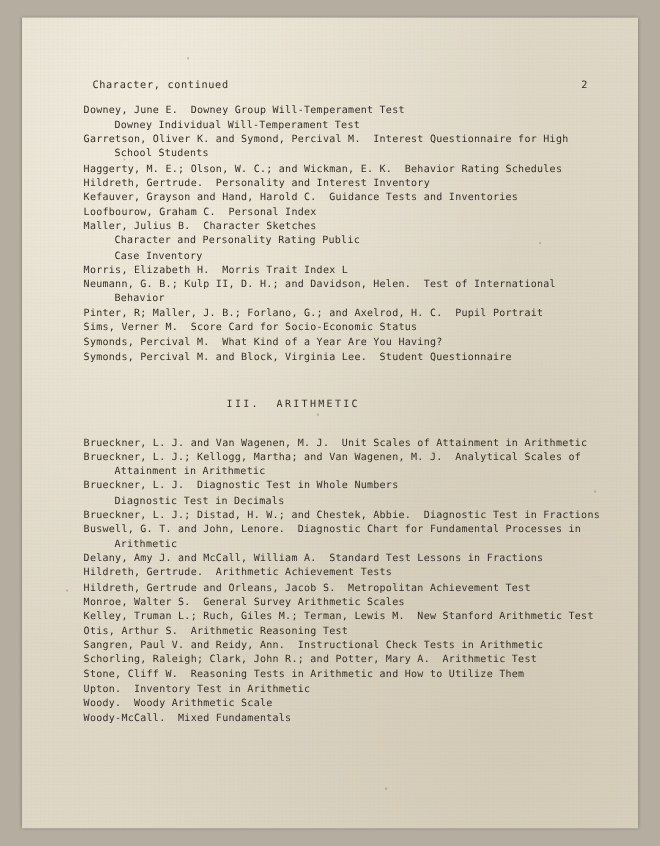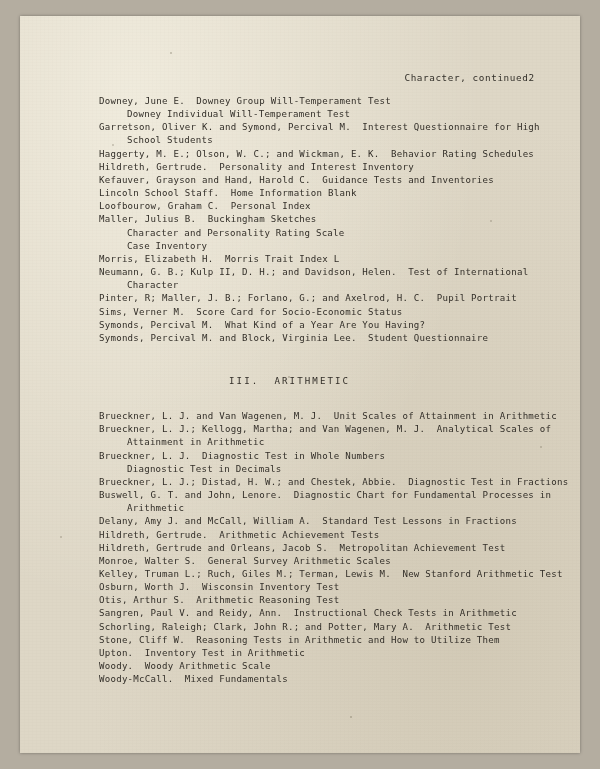--- a/index.html
+++ b/index.html
@@ -48,35 +48,36 @@
     position: absolute;
     left: 0; top: 0; right: 0; bottom: 0;
     color: #2c2822;
   }
   .header-row {
     position: absolute;
     left: 64px;
     top: 56px;
     right: 46px;
     display: flex;
-    justify-content: flex-end;
+    justify-content: space-between;
     align-items: baseline;
+    gap: 15px;
   }
   .head-title {
     font-size: 9.3px;
     letter-spacing: 0.6px;
     color: #33302a;
   }
   .page-num {
     font-size: 9.3px;
     color: #33302a;
   }
   .body-block {
     position: absolute;
-    left: 79px;
+    left: 56px;
     top: 79px;
     right: 34px;
   }
   .line {
     font-size: 9.1px;
     line-height: 13.15px;
     letter-spacing: 0.25px;
     white-space: pre;
     color: #322e28;
   }
@@ -117,28 +118,27 @@
     <div class="body-block">
 
       <div>
         <div class="line">Downey, June E.  Downey Group Will-Temperament Test</div>
         <div class="line ind2">Downey Individual Will-Temperament Test</div>
         <div class="line">Garretson, Oliver K. and Symond, Percival M.  Interest Questionnaire for High</div>
         <div class="line ind2">School Students</div>
         <div class="line">Haggerty, M. E.; Olson, W. C.; and Wickman, E. K.  Behavior Rating Schedules</div>
         <div class="line">Hildreth, Gertrude.  Personality and Interest Inventory</div>
         <div class="line">Kefauver, Grayson and Hand, Harold C.  Guidance Tests and Inventories</div>
-        <div class="line">Lincoln School Staff.  Home Information Blank</div>
         <div class="line">Loofbourow, Graham C.  Personal Index</div>
-        <div class="line">Maller, Julius B.  Buckingham Sketches</div>
-        <div class="line ind2">Character and Personality Rating Scale</div>
+        <div class="line">Maller, Julius B.  Character Sketches</div>
+        <div class="line ind2">Character and Personality Rating Public</div>
         <div class="line ind2">Case Inventory</div>
         <div class="line">Morris, Elizabeth H.  Morris Trait Index L</div>
         <div class="line">Neumann, G. B.; Kulp II, D. H.; and Davidson, Helen.  Test of International</div>
-        <div class="line ind2">Character</div>
+        <div class="line ind2">Behavior</div>
         <div class="line">Pinter, R; Maller, J. B.; Forlano, G.; and Axelrod, H. C.  Pupil Portrait</div>
         <div class="line">Sims, Verner M.  Score Card for Socio-Economic Status</div>
         <div class="line">Symonds, Percival M.  What Kind of a Year Are You Having?</div>
         <div class="line">Symonds, Percival M. and Block, Virginia Lee.  Student Questionnaire</div>
       </div>
 
       <div class="gap-big"></div>
       <div class="section-head">III.  ARITHMETIC</div>
       <div class="gap-mid"></div>
 
@@ -149,21 +149,20 @@
         <div class="line">Brueckner, L. J.  Diagnostic Test in Whole Numbers</div>
         <div class="line ind2">Diagnostic Test in Decimals</div>
         <div class="line">Brueckner, L. J.; Distad, H. W.; and Chestek, Abbie.  Diagnostic Test in Fractions</div>
         <div class="line">Buswell, G. T. and John, Lenore.  Diagnostic Chart for Fundamental Processes in</div>
         <div class="line ind2">Arithmetic</div>
         <div class="line">Delany, Amy J. and McCall, William A.  Standard Test Lessons in Fractions</div>
         <div class="line">Hildreth, Gertrude.  Arithmetic Achievement Tests</div>
         <div class="line">Hildreth, Gertrude and Orleans, Jacob S.  Metropolitan Achievement Test</div>
         <div class="line">Monroe, Walter S.  General Survey Arithmetic Scales</div>
         <div class="line">Kelley, Truman L.; Ruch, Giles M.; Terman, Lewis M.  New Stanford Arithmetic Test</div>
-        <div class="line">Osburn, Worth J.  Wisconsin Inventory Test</div>
         <div class="line">Otis, Arthur S.  Arithmetic Reasoning Test</div>
         <div class="line">Sangren, Paul V. and Reidy, Ann.  Instructional Check Tests in Arithmetic</div>
         <div class="line">Schorling, Raleigh; Clark, John R.; and Potter, Mary A.  Arithmetic Test</div>
         <div class="line">Stone, Cliff W.  Reasoning Tests in Arithmetic and How to Utilize Them</div>
         <div class="line">Upton.  Inventory Test in Arithmetic</div>
         <div class="line">Woody.  Woody Arithmetic Scale</div>
         <div class="line">Woody-McCall.  Mixed Fundamentals</div>
       </div>
 
     </div>

